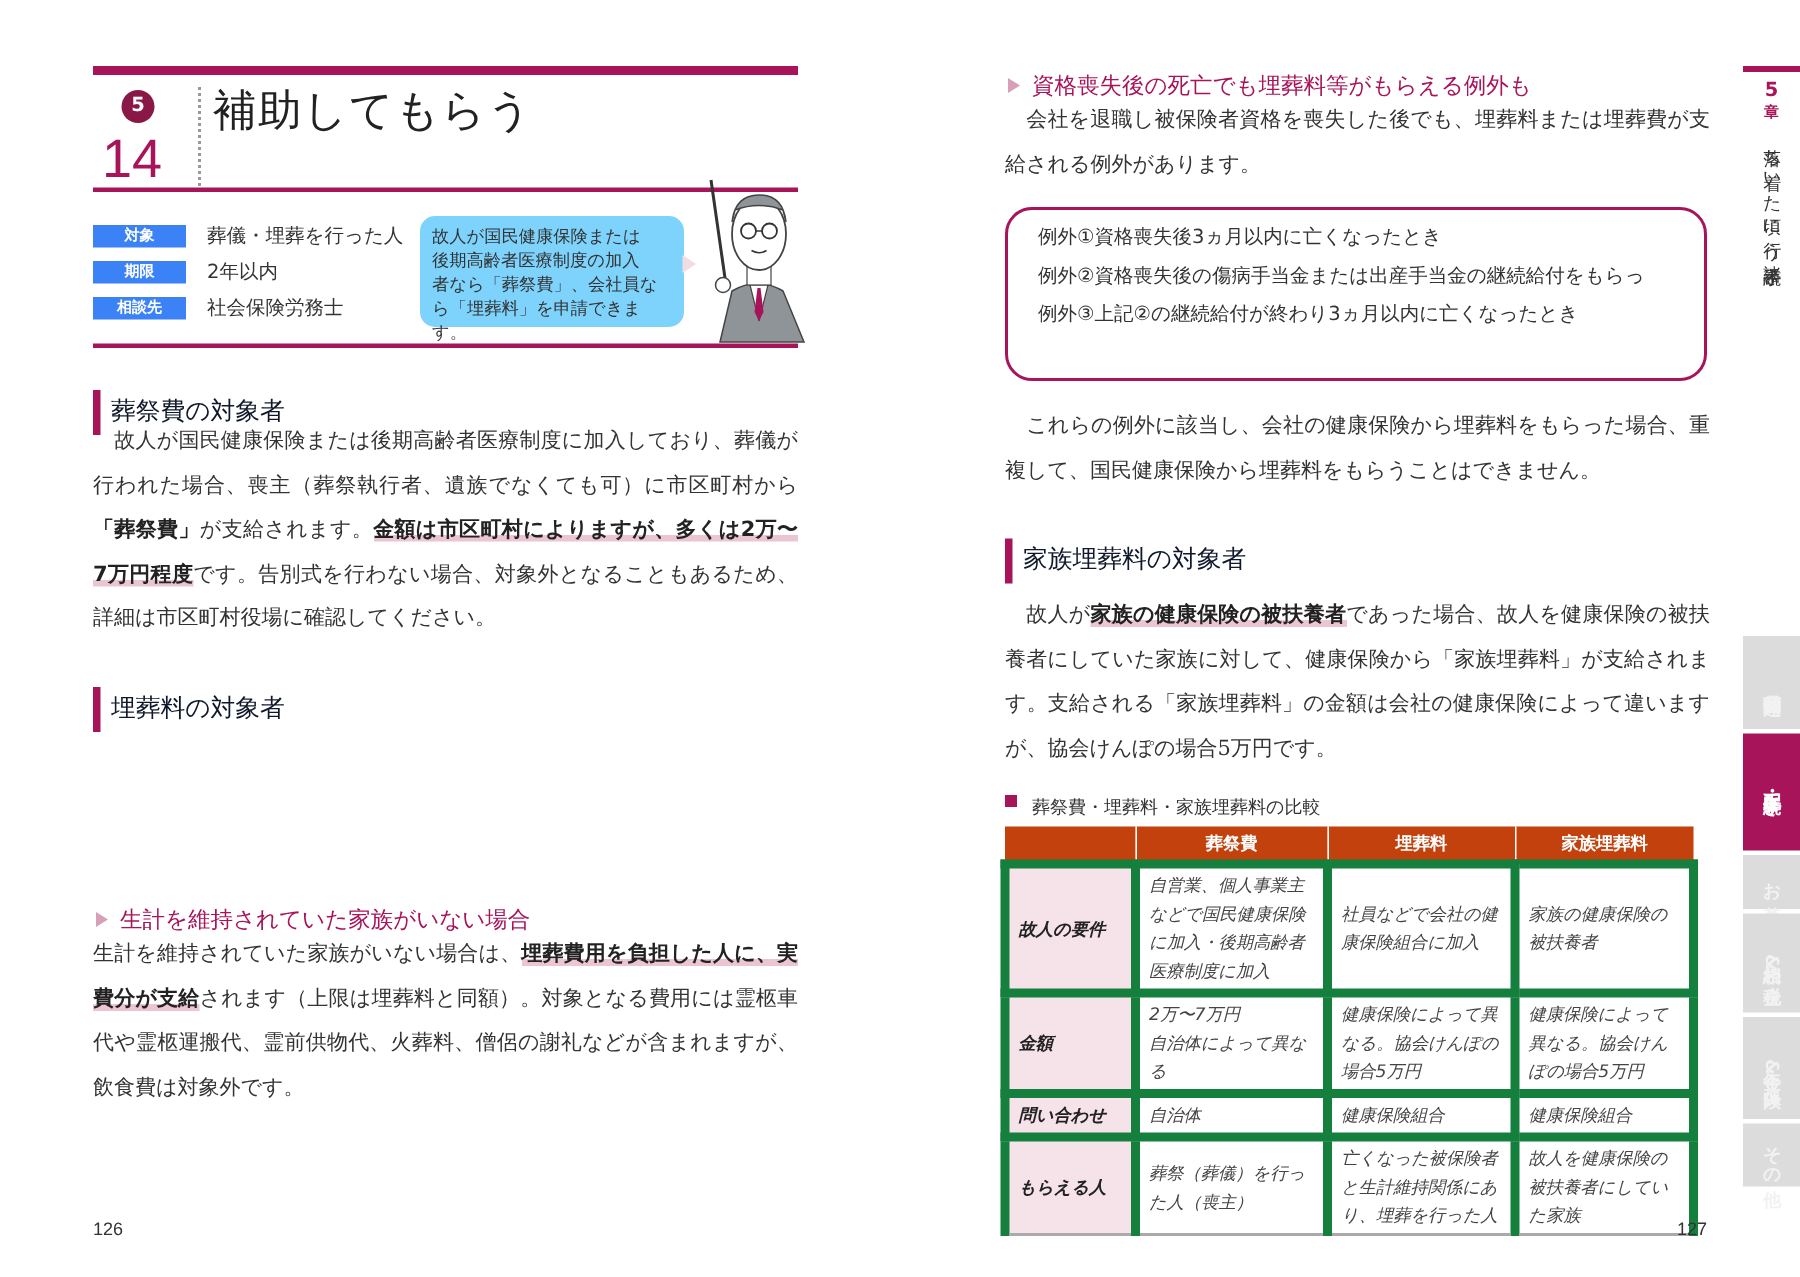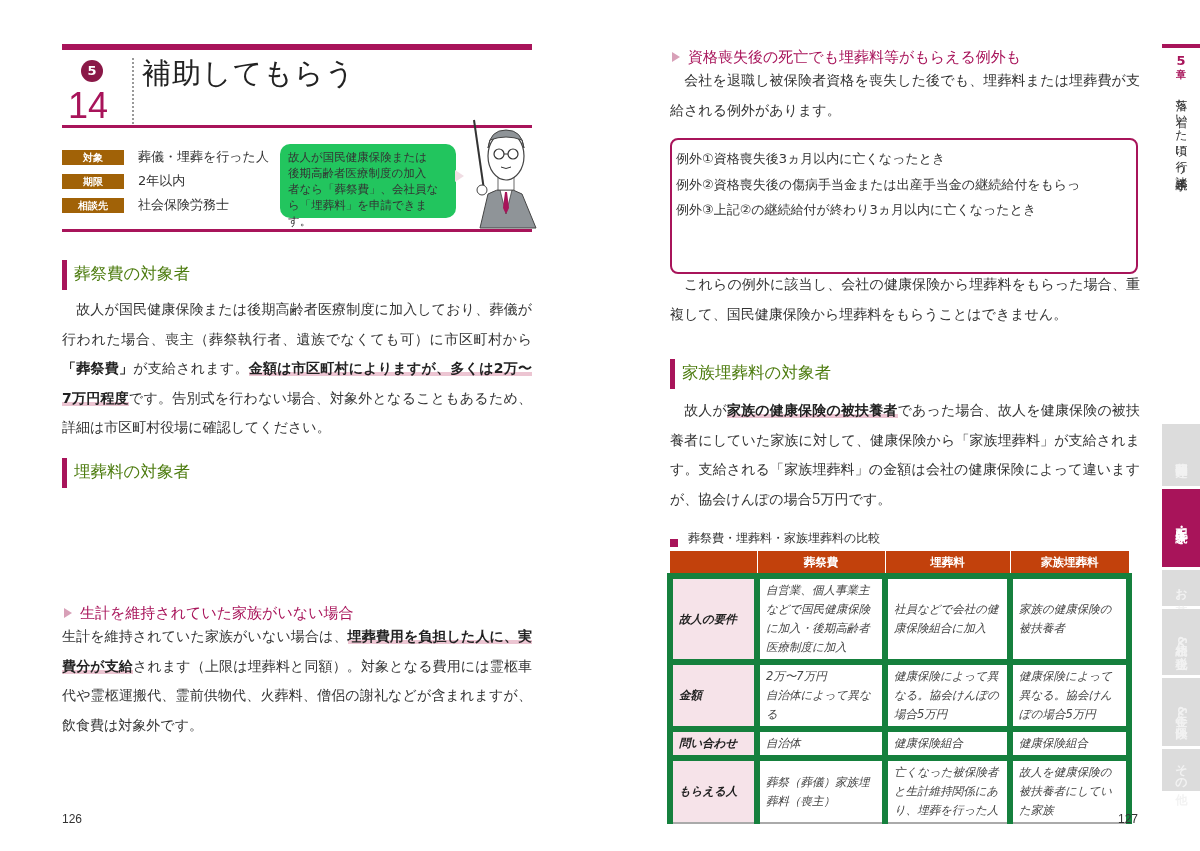--- a/index.html
+++ b/index.html
@@ -14,44 +14,44 @@
   .title-box { position: absolute; left: 62px; top: 44px; width: 470px; height: 84px;
     border-top: 6px solid #a8145a; border-bottom: 3px solid #a8145a; }
   .chap-badge { position: absolute; left: 19px; top: 10px; width: 22px; height: 22px; border-radius: 50%;
     background: #8a1847; color: #fff; font-size: 13px; font-weight: bold; text-align: center; line-height: 22px; }
   .sec-num { position: absolute; left: 6px; top: 36px; font-size: 36px; color: #a8145a; line-height: 40px; font-family: "Liberation Sans", sans-serif; }
   .title-sep { position: absolute; left: 70px; top: 8px; height: 66px; border-left: 2px dotted #999; }
   .title-text { position: absolute; left: 80px; top: 6px; font-size: 29px; line-height: 34px; color: #222; letter-spacing: 1px; }
 
   .info-box { position: absolute; left: 62px; top: 140px; width: 470px; height: 92px; border-bottom: 3px solid #a8145a; }
   .info-row { position: absolute; left: 0; height: 18px; display: flex; align-items: center; }
-  .info-tag { width: 62px; height: 15px; background: #a16207; color: #fff; font-size: 10px; font-weight: bold; text-align: center; line-height: 15px; }
+  .info-tag { width: 62px; height: 15px; background: #3b82f6; color: #fff; font-size: 10px; font-weight: bold; text-align: center; line-height: 15px; }
   .info-val { margin-left: 14px; font-size: 13px; color: #333; }
-  .bubble { position: absolute; left: 218px; top: 4px; width: 176px; height: 74px; background: #22c55e; border-radius: 10px;
+  .bubble { position: absolute; left: 218px; top: 4px; width: 176px; height: 74px; background: #7dd3fc; border-radius: 10px;
     font-size: 11.5px; line-height: 16px; color: #333; padding: 5px 8px; }
   .bubble:after { content: ""; position: absolute; right: -8px; top: 26px; border-left: 9px solid #f0dde3; border-top: 6px solid transparent; border-bottom: 6px solid transparent; }
   .character { position: absolute; left: 408px; top: -42px; width: 70px; height: 131px; }
 
   
-  .h2 { position: absolute; font-size: 16.5px; color: #4d7c0f; padding-left: 12px; line-height: 22px; }
+  .h2 { position: absolute; font-size: 16.5px; color: #0f172a; padding-left: 12px; line-height: 22px; }
   .h2:before { content: ""; position: absolute; left: 0; top: -3px; width: 5px; height: 30px; background: #a8145a; }
   .h3 { position: absolute; font-size: 15px; color: #a8145a; padding-left: 18px; line-height: 20px; }
   .h3:before { content: ""; position: absolute; left: 2px; top: 5px; border-left: 8px solid #d8a0b8; border-top: 5px solid transparent; border-bottom: 5px solid transparent; }
 
   .para { position: absolute; font-family: "DejaVu Serif", "Liberation Serif", serif; font-size: 14px; line-height: 29.5px; color: #333; text-align: justify; }
   .para .indent { display: inline-block; width: 14px; }
   .hl { font-family: "DejaVu Sans", sans-serif; font-weight: bold; color: #222; background: linear-gradient(transparent 72%, #ecc5d2 72%); }
   .bold { font-family: "DejaVu Sans", sans-serif; font-weight: bold; color: #222; }
 
   
-  .exception-box { position: absolute; left: 70px; top: 138px; width: 468px; height: 136px; border: 2px solid #a8145a; border-radius: 8px; padding: 6px 4px; }
+  .exception-box { position: absolute; left: 70px; top: 138px; width: 468px; height: 116px; border: 2px solid #a8145a; border-radius: 18px; padding: 6px 20px; }
   .exc-line { font-size: 13px; line-height: 25.5px; color: #333; white-space: nowrap; }
   .exc-cont { padding-left: 58px; }
 
-  .table-caption { position: absolute; left: 70px; top: 530px; font-size: 12px; color: #333; display: flex; align-items: flex-end; }
+  .table-caption { position: absolute; left: 70px; top: 530px; font-size: 12px; color: #333; display: flex; align-items: flex-start; }
   .table-caption .sq { width: 8px; height: 8px; background: #a8145a; margin-right: 10px; }
 
   table.cmp { position: absolute; left: 67px; top: 551px; width: 465px; border-collapse: collapse; font-size: 11.5px; line-height: 19px; color: #444; }
   table.cmp th { background: #c2410c; color: #fff; font-weight: bold; height: 25px; border-right: 1px solid #fff; font-size: 11.5px; }
   table.cmp th:last-child { border-right: none; }
   table.cmp td { border: 6px solid #15803d; padding: 2px 6px; vertical-align: middle; font-style: italic; }
   table.cmp td.rh { background: #f6e3e9; font-weight: bold; color: #222; width: 87px; }
   table.cmp tr:last-child td { border-bottom: 2px solid #aaa; }
 
   .tab-strip { position: absolute; left: 1162px; top: 0; width: 38px; height: 851px; }
@@ -107,21 +107,21 @@
       <path d="M18 50 Q20 32 36 32 Q52 32 54 50 L52 42 Q36 36 20 42 Z" fill="#8f9498" stroke="#444" stroke-width="1"></path>
       <circle cx="29" cy="56" r="5" fill="none" stroke="#333" stroke-width="1.2"></circle>
       <circle cx="43" cy="56" r="5" fill="none" stroke="#333" stroke-width="1.2"></circle>
       <line x1="34" y1="56" x2="38" y2="56" stroke="#333" stroke-width="1"></line>
       <path d="M31 69 Q36 72 41 69" fill="none" stroke="#333" stroke-width="1"></path>
       <circle cx="12" cy="92" r="5" fill="#fff" stroke="#444" stroke-width="1"></circle>
     </svg>
   </div>
 
   <div class="h2" style="left:62px; top:263px">葬祭費の対象者</div>
-  <div class="para" style="left:62px; top:295px; width:470px"><span class="indent"></span><span>故人が国民健康保険または後期高齢者医療制度に加入しており、葬儀が行われた場合、喪主（葬祭執行者、遺族でなくても可）に市区町村から</span><span class="bold">「葬祭費」</span><span>が支給されます。</span><span class="hl">金額は市区町村によりますが、多くは2万〜7万円程度</span><span>です。告別式を行わない場合、対象外となることもあるため、詳細は市区町村役場に確認してください。</span></div>
+  <div class="para" style="left:62px; top:280px; width:470px"><span class="indent"></span><span>故人が国民健康保険または後期高齢者医療制度に加入しており、葬儀が行われた場合、喪主（葬祭執行者、遺族でなくても可）に市区町村から</span><span class="bold">「葬祭費」</span><span>が支給されます。</span><span class="hl">金額は市区町村によりますが、多くは2万〜7万円程度</span><span>です。告別式を行わない場合、対象外となることもあるため、詳細は市区町村役場に確認してください。</span></div>
 
   <div class="h2" style="left:62px; top:461px">埋葬料の対象者</div>
 
   <div class="h3" style="left:62px; top:603px">生計を維持されていた家族がいない場合</div>
   <div class="para" style="left:62px; top:622px; width:470px"><span>生計を維持されていた家族がいない場合は、</span><span class="hl">埋葬費用を負担した人に、実費分が支給</span><span>されます（上限は埋葬料と同額）。対象となる費用には霊柩車代や霊柩運搬代、霊前供物代、火葬料、僧侶の謝礼などが含まれますが、飲食費は対象外です。</span></div>
 
   <div class="page-no" style="left:62px">126</div>
 </div>
 
 <div class="page page-right">
@@ -166,21 +166,21 @@
       <td>健康保険によって異なる。協会けんぽの場合5万円</td>
     </tr>
     <tr style="height:24px">
       <td class="rh">問い合わせ</td>
       <td>自治体</td>
       <td>健康保険組合</td>
       <td>健康保険組合</td>
     </tr>
     <tr style="height:62px">
       <td class="rh">もらえる人</td>
-      <td>葬祭（葬儀）家族埋葬料（喪主）</td>
+      <td>葬祭（葬儀）を行った人（喪主）</td>
       <td>亡くなった被保険者と生計維持関係にあり、埋葬を行った人</td>
       <td>故人を健康保険の被扶養者にしていた家族</td>
     </tr>
   </tbody>
     </table>
 
   <div class="page-no" style="left:518px">127</div>
 </div>
 
 <div class="tab-strip">

